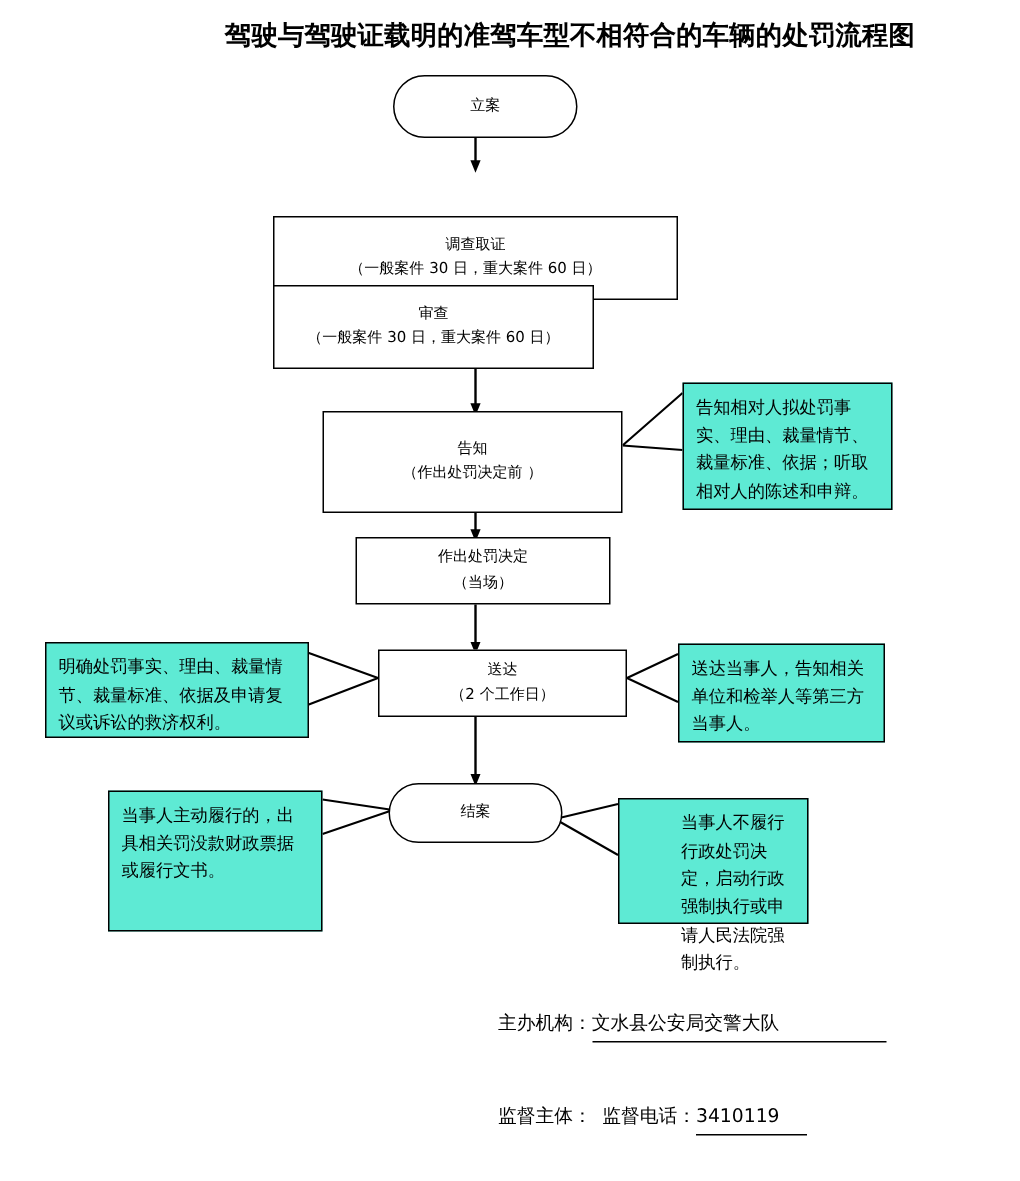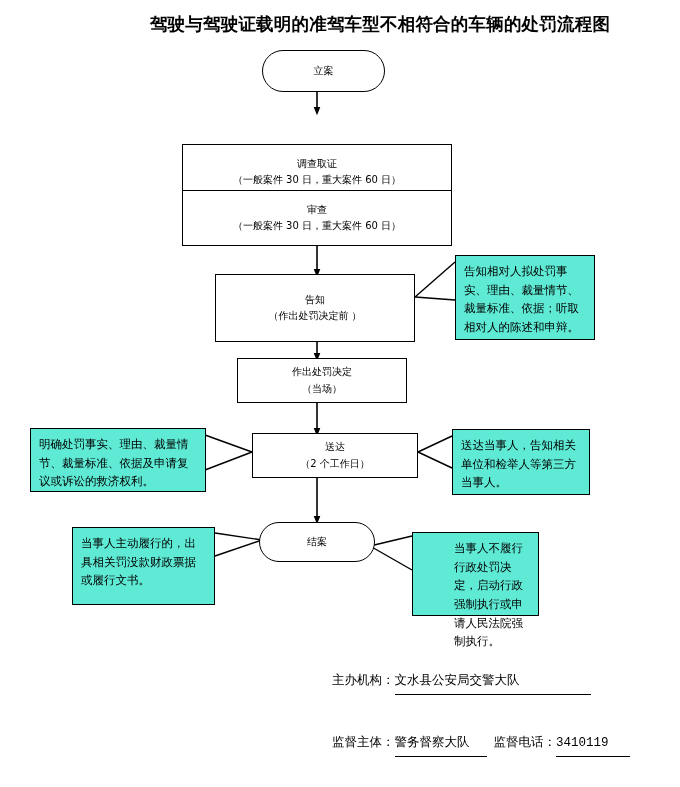--- a/index.html
+++ b/index.html
@@ -82,21 +82,20 @@
   
   .footer {
     position: absolute;
     font-size: 12.5px;
     line-height: 1.9;
     white-space: nowrap;
   }
   .footer .row {
     display: flex;
     align-items: baseline;
-    font-family: Liberation Mono, monospace;
   }
   .footer .lbl { }
   .footer .ul {
     border-bottom: 1.2px solid #000;
     display: inline-block;
     text-align: left;
   }
   .footer .ul.wide  { min-width: 196px; }
   .footer .ul.org   { min-width: 92px; }
   .footer .ul.phone { min-width: 74px; margin-top: 37px; }
@@ -147,21 +146,21 @@
 
   <div class="node terminal" style="left:262px; top:50px; width:123px; height:42px;">
     <span class="l1">立案</span>
   </div>
 
   <div class="node" style="left:182px; top:112px; width:270px; height:56px;margin-top:32px;">
     <span class="l1">调查取证</span>
     <span class="l2">（一般案件 30 日，重大案件 60 日）</span>
   </div>
 
-  <div class="node" style="left:182px; top:190px; width:270px; height:56px;">
+  <div class="node" style="left:182px; top:190px; width:214px; height:56px;">
     <span class="l1">审查</span>
     <span class="l2">（一般案件 30 日，重大案件 60 日）</span>
   </div>
 
   <div class="node" style="left:215px; top:274px; width:200px; height:68px;">
     <span class="l1">告知</span>
     <span class="l2">（作出处罚决定前 ）</span>
   </div>
 
   <div class="node" style="left:237px; top:358px; width:170px; height:45px;">
@@ -177,31 +176,30 @@
   <div class="node terminal" style="left:259px; top:522px; width:116px; height:40px;">
     <span class="l1">结案</span>
   </div>
 
   <div class="note" style="left:455px; top:255px; width:140px; height:85px;">告知相对人拟处罚事实、理由、裁量情节、裁量标准、依据；听取相对人的陈述和申辩。</div>
 
   <div class="note" style="left:30px; top:428px; width:176px; height:64px;">明确处罚事实、理由、裁量情节、裁量标准、依据及申请复议或诉讼的救济权利。</div>
 
   <div class="note" style="left:452px; top:429px; width:138px; height:66px;">送达当事人，告知相关单位和检举人等第三方当事人。</div>
 
-  <div class="note" style="left:72px; top:527px; width:143px; height:78px;">当事人主动履行的，出具相关罚没款财政票据或履行文书。</div>
+  <div class="note" style="left:72px; top:527px; width:143px; height:94px;">当事人主动履行的，出具相关罚没款财政票据或履行文书。</div>
 
   <div class="note" style="left:412px; top:532px; width:127px; height:84px;padding-left:41px;">当事人不履行行政处罚决定，启动行政强制执行或申请人民法院强制执行。</div>
 
   <div class="footer" style="left:332px; top:670px;">
     <div class="row">
       <span class="lbl">主办机构：</span>
       <span class="ul wide">文水县公安局交警大队</span>
     </div>
     <div class="row">
       <span class="lbl">监督主体：</span>
-      <span class="ul org">警务督察大队</span>
       <span class="gap"></span>
       <span class="lbl">监督电话：</span>
       <span class="ul phone">3410119</span>
     </div>
   </div>
 
 </div>
 
 </body></html>

